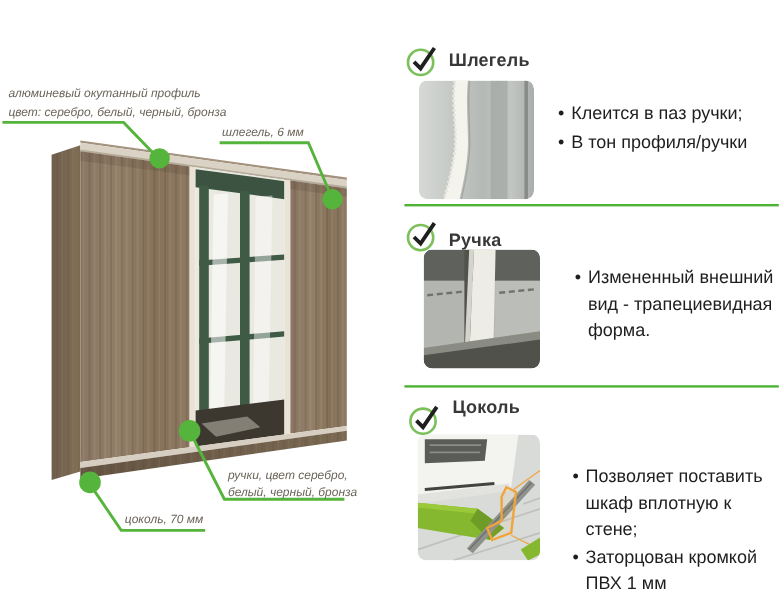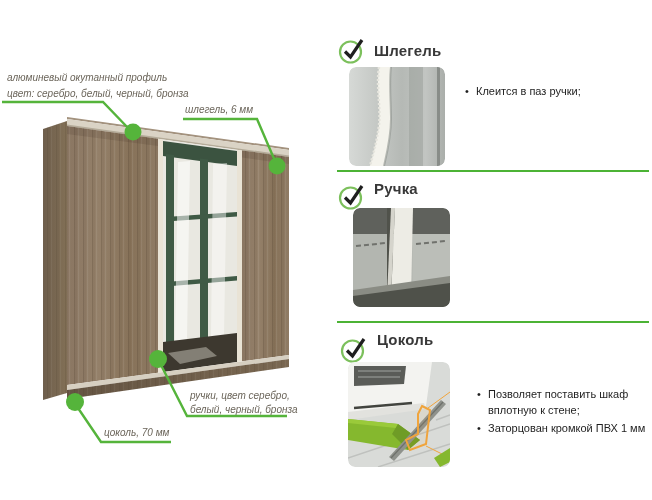--- a/index.html
+++ b/index.html
@@ -12,21 +12,21 @@
   .ann-text{font-family:"Liberation Sans",sans-serif;font-style:italic;fill:#6b655a;font-size:10px;}
   
   .section-title{
     position:absolute;font-size:15px;font-weight:bold;color:#383838;letter-spacing:.2px;
   }
   .check{position:absolute;width:30px;height:30px;}
   .thumb{position:absolute;border-radius:7px;overflow:hidden;display:block;}
   .divider{position:absolute;left:337px;width:312px;height:2px;background:#4cb335;}
   ul.bullets{
     position:absolute;margin:0;padding:0;list-style:none;
-    font-size:11px;line-height:1.45;color:#1e1e1e;
+    font-size:15px;line-height:1.45;color:#1e1e1e;
   }
   ul.bullets li{position:relative;padding-left:12px;margin:0 0 2px 0;}
   ul.bullets li:before{content:"•";position:absolute;left:1px;top:0;color:#1e1e1e;}
 </style>
 </head>
 <body>
 
 <div class="stage">
 
   <svg class="wardrobe-svg" width="335" height="500" viewBox="0 0 335 500">
@@ -142,49 +142,53 @@
       <rect width="96" height="99" fill="url(#t1bg)"></rect>
       <rect x="60" width="14" height="99" fill="#9aa09b" opacity="0.55"></rect>
       <rect x="88" width="3" height="99" fill="#767b76" opacity="0.7"></rect>
       <path d="M42,0 C40,16 42,34 42,52 C42,70 38,86 35,99 L21,99 C24,88 28,74 30,58 C32,40 27,20 30,0 Z" fill="#f4f3ec"></path>
       <path d="M42,0 C40,16 42,34 42,52 C42,70 38,86 35,99" fill="none" stroke="#8e928d" stroke-width="2" opacity="0.6"></path>
       <path d="M30,0 C27,20 32,40 30,58 C28,74 24,88 21,99" fill="none" stroke="#e6e5dd" stroke-width="2.5" stroke-dasharray="2,2"></path>
     </g>
   </svg>
   <ul class="bullets" style="left:464px;top:84px;width:188px">
     <li>Клеится в паз ручки;</li>
+    <li>В тон профиля/ручки</li>
   </ul>
 
   <div class="divider" style="top:170px"></div>
 
   <svg class="check" style="left:337px;top:181px" viewBox="0 0 30 30">
     <circle cx="13.5" cy="17" r="10.5" fill="none" stroke="#7cc05c" stroke-width="2.2"></circle>
     <path d="M8 16.5 L13.5 22 L25 5" fill="none" stroke="#1f1f1f" stroke-width="3.2"></path>
   </svg>
-  <div class="section-title" style="left:374px;top:180px">Ручка</div>
+  <div class="section-title" style="left:374px;top:192px">Ручка</div>
   <svg class="thumb" style="left:353px;top:208px" width="97" height="99" viewBox="0 0 97 99">
     <defs>
         <clipPath id="t2clip">
           <rect width="97" height="99" rx="7"></rect>
         </clipPath>
       </defs>
     <g clip-path="url(#t2clip)">
       <rect width="97" height="99" fill="#b7bab4"></rect>
       <rect width="97" height="26" fill="#5f615c"></rect>
       <rect x="0" y="26" width="36" height="58" fill="#b3b6b0"></rect>
       <line x1="3" y1="38" x2="33" y2="35" stroke="#70726d" stroke-width="2" stroke-dasharray="5,3"></line>
       <rect x="60" y="26" width="37" height="58" fill="#bbbeb8"></rect>
       <line x1="63" y1="36" x2="93" y2="33" stroke="#70726d" stroke-width="2" stroke-dasharray="5,3"></line>
       <rect x="34" y="0" width="6" height="86" fill="#50524b"></rect>
       <polygon points="38,0 42,0 38,88 34,89" fill="#d5d4cc"></polygon>
       <polygon points="42,0 60,0 58,88 38,90" fill="#edece5"></polygon>
       <polygon points="0,82 97,68 97,99 0,99" fill="#8a8c84"></polygon>
       <polygon points="0,88 97,75 97,99 0,99" fill="#4f514a"></polygon>
     </g>
   </svg>
+  <ul class="bullets" style="left:478px;top:221px;width:172px">
+    <li>Измененный внешний вид - трапециевидная форма.</li>
+  </ul>
 
   <div class="divider" style="top:321px"></div>
 
   <svg class="check" style="left:339px;top:334px" viewBox="0 0 30 30">
     <circle cx="13.5" cy="17" r="10.5" fill="none" stroke="#7cc05c" stroke-width="2.2"></circle>
     <path d="M8 16.5 L13.5 22 L25 5" fill="none" stroke="#1f1f1f" stroke-width="3.2"></path>
   </svg>
   <div class="section-title" style="left:377px;top:331px">Цоколь</div>
   <svg class="thumb" style="left:348px;top:362px" width="102" height="105" viewBox="0 0 102 105">
     <defs>

